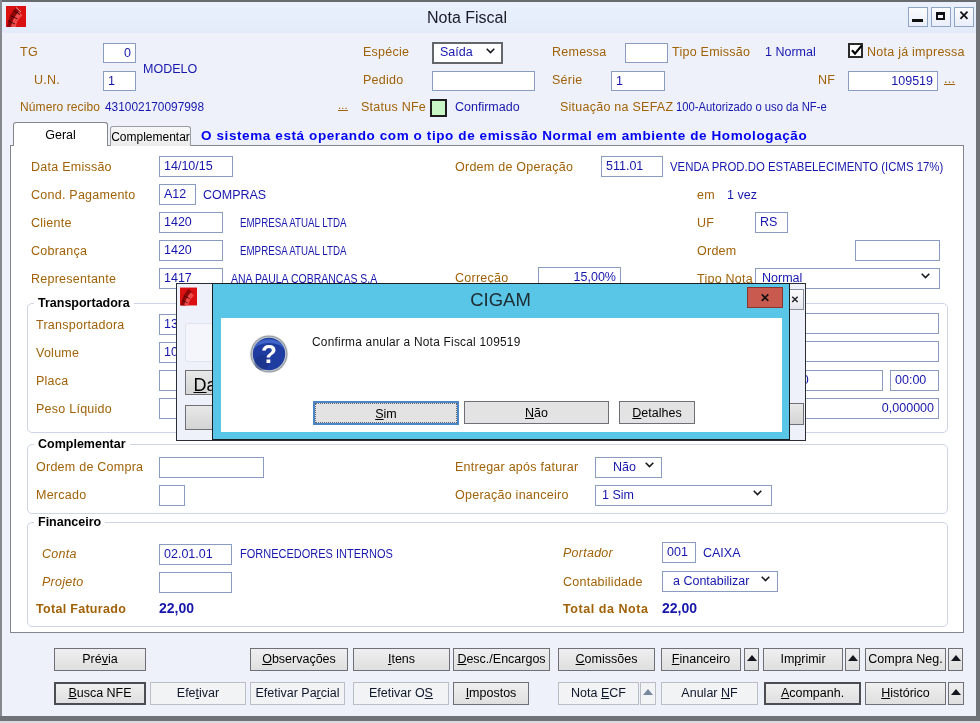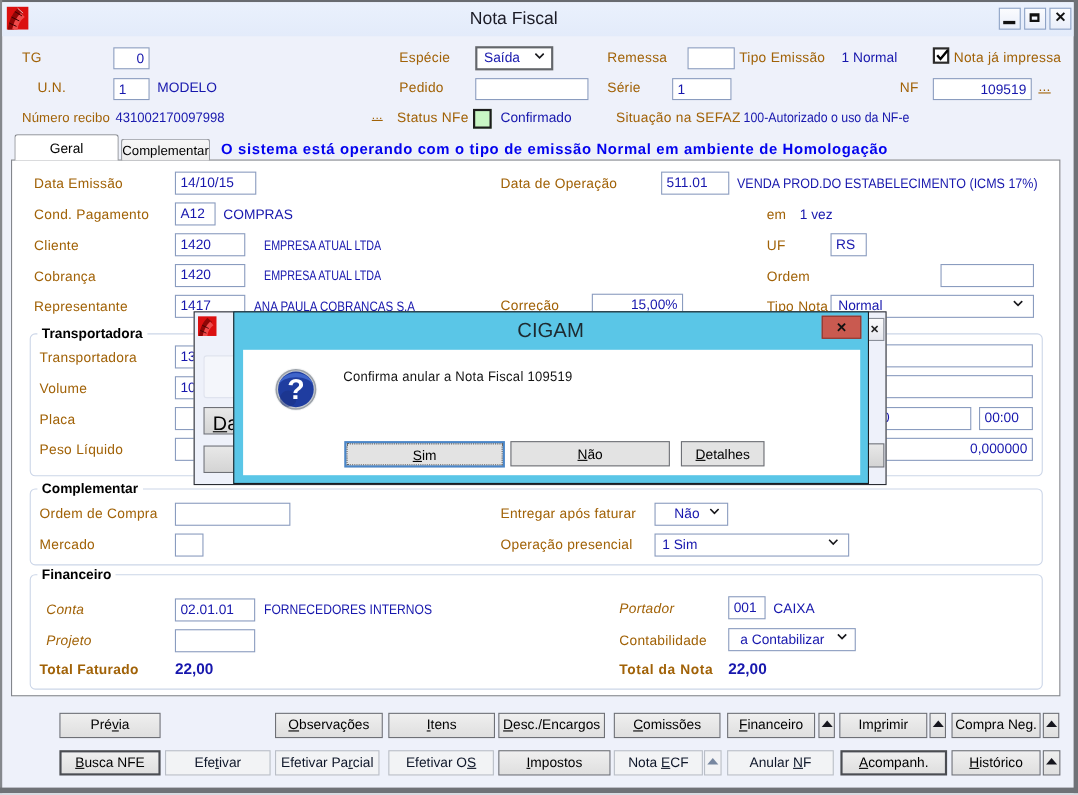--- a/index.html
+++ b/index.html
@@ -58,21 +58,21 @@
 <div class="lbl" style="left:672px;top:45px">Tipo Emissão</div>
 <div class="val" style="left:765px;top:45px">1 Normal</div>
 <div class="ab" style="left:848px;top:43px;width:15px;height:15px;background:#fff;border:2px solid #2b2b2b"></div>
 <svg class="ab" style="left:849px;top:43px" width="15" height="15" viewBox="0 0 15 15">
     <path d="M3 7.2 L6 10.6 L12.6 2.6" stroke="#000" stroke-width="2.2" fill="none"></path>
   </svg>
 <div class="lbl" style="left:867px;top:45px">Nota já impressa</div>
 
 <div class="lbl" style="left:34px;top:73px">U.N.</div>
 <div class="inp" style="left:103px;top:71px;width:33px;height:20px">1</div>
-<div class="val" style="left:143px;top:73px">MODELO</div>
+<div class="val" style="left:143px;top:62px">MODELO</div>
 <div class="lbl" style="left:363px;top:73px">Pedido</div>
 <div class="inp" style="left:432px;top:71px;width:103px;height:20px"></div>
 <div class="lbl" style="left:552px;top:73px">Série</div>
 <div class="inp" style="left:611px;top:71px;width:54px;height:20px">1</div>
 <div class="lbl" style="left:818px;top:73px">NF</div>
 <div class="inp r" style="left:848px;top:71px;width:90px;height:20px">109519</div>
 <div class="lbl" style="left:944px;top:72px;text-decoration:underline">...</div>
 
 <div class="lbl" style="left:20px;top:100px;font-size:12px;letter-spacing:0.1px">Número recibo</div>
 <div class="val" style="left:105px;top:100px;transform:scaleX(0.95)">431002170097998</div>
@@ -83,21 +83,21 @@
 <div class="lbl" style="left:560px;top:100px">Situação na SEFAZ</div>
 <div class="val" style="left:676px;top:100px;transform:scaleX(0.90)">100-Autorizado o uso da NF-e</div>
 
 <div class="ab" style="left:10px;top:145px;width:954px;height:488px;background:#fff;border:1px solid #83868c"></div>
 <div class="ab" style="left:110px;top:126px;width:81px;height:20px;background:linear-gradient(#f7f7f7,#ececec);border:1px solid #9a9da3;border-bottom:none;border-radius:3px 3px 0 0;text-align:center;font-size:12px;padding-top:3px">Complementar</div>
 <div class="ab" style="left:13px;top:122px;width:95px;height:24px;background:#fff;border:1px solid #83868c;border-bottom:none;border-radius:3px 3px 0 0;text-align:center;font-size:12.5px;padding-top:5px">Geral</div>
 <div class="ab" style="left:201px;top:128px;font-size:13.5px;letter-spacing:0.6px;font-weight:bold;color:#0202ee;white-space:nowrap">O sistema está operando com o tipo de emissão Normal em ambiente de Homologação</div>
 
 <div class="lbl" style="left:31px;top:160px">Data Emissão</div>
 <div class="inp" style="left:159px;top:156px;width:74px;height:21px">14/10/15</div>
-<div class="lbl" style="left:455px;top:160px">Data de Operação</div>
+<div class="lbl" style="left:455px;top:160px">Ordem de Operação</div>
 <div class="inp" style="left:601px;top:156px;width:62px;height:21px">511.01</div>
 <div class="val" style="left:670px;top:160px;transform:scaleX(0.91)">VENDA PROD.DO ESTABELECIMENTO (ICMS 17%)</div>
 
 <div class="lbl" style="left:31px;top:188px">Cond. Pagamento</div>
 <div class="inp" style="left:159px;top:184px;width:37px;height:21px">A12</div>
 <div class="val" style="left:203px;top:188px">COMPRAS</div>
 <div class="lbl" style="left:697px;top:188px">em</div>
 <div class="val" style="left:727px;top:188px">1 vez</div>
 
 <div class="lbl" style="left:31px;top:216px">Cliente</div>
@@ -143,21 +143,21 @@
 <div class="leg" style="left:34px;top:437px">Complementar</div>
 <div class="lbl" style="left:36px;top:460px">Ordem de Compra</div>
 <div class="inp" style="left:159px;top:457px;width:105px;height:21px"></div>
 <div class="lbl" style="left:36px;top:488px">Mercado</div>
 <div class="inp" style="left:159px;top:485px;width:26px;height:21px"></div>
 <div class="lbl" style="left:455px;top:460px">Entregar após faturar</div>
 <div class="sel" style="left:595px;top:457px;width:67px;height:21px;text-align:center;padding-right:14px">Não</div>
 <svg class="chev" style="left:645px;top:462px" width="9" height="6" viewBox="0 0 9 6">
     <path d="M0.7 0.7 L4.5 4.6 L8.3 0.7" stroke="#18181c" fill="none" stroke-width="1.5"></path>
   </svg>
-<div class="lbl" style="left:455px;top:488px">Operação presencial</div>
+<div class="lbl" style="left:455px;top:488px">Operação inanceiro</div>
 <div class="sel" style="left:595px;top:485px;width:177px;height:21px">1 Sim</div>
 <svg class="chev" style="left:753px;top:490px" width="9" height="6" viewBox="0 0 9 6">
     <path d="M0.7 0.7 L4.5 4.6 L8.3 0.7" stroke="#18181c" fill="none" stroke-width="1.5"></path>
   </svg>
 
 <div class="grp" style="left:27px;top:522px;width:921px;height:105px"></div>
 <div class="leg" style="left:34px;top:515px">Financeiro</div>
 <div class="lbl" style="left:42px;top:547px;font-style:italic">Conta</div>
 <div class="inp" style="left:159px;top:544px;width:73px;height:21px">02.01.01</div>
 <div class="val" style="left:240px;top:547px;transform:scaleX(0.88)">FORNECEDORES INTERNOS</div>
@@ -191,21 +191,21 @@
   </div>
 <div class="btn" style="left:865px;top:648px;width:81px;height:23px">Compra Neg.</div>
 <div class="spin" style="left:948px;top:648px;width:15px;height:23px">
     <div class="tri"></div>
   </div>
 
 <div class="btn dk" style="left:54px;top:682px;width:92px;height:23px"><u>B</u>usca NFE</div>
 <div class="btn dis" style="left:150px;top:682px;width:96px;height:23px">Efe<u>t</u>ivar</div>
 <div class="btn dis" style="left:250px;top:682px;width:95px;height:23px">Efetivar Pa<u>r</u>cial</div>
 <div class="btn dis" style="left:353px;top:682px;width:96px;height:23px">Efetivar O<u>S</u></div>
-<div class="btn" style="left:453px;top:682px;width:102px;height:23px"><u>I</u>mpostos</div>
+<div class="btn" style="left:453px;top:682px;width:76px;height:23px"><u>I</u>mpostos</div>
 <div class="btn dis" style="left:558px;top:682px;width:81px;height:23px">Nota <u>E</u>CF</div>
 <div class="spin dis" style="left:640px;top:682px;width:16px;height:23px">
     <div class="tri g"></div>
   </div>
 <div class="btn dis" style="left:661px;top:682px;width:97px;height:23px">Anular <u>N</u>F</div>
 <div class="btn dk" style="left:764px;top:682px;width:97px;height:23px"><u>A</u>companh.</div>
 <div class="btn" style="left:865px;top:682px;width:81px;height:23px"><u>H</u>istórico</div>
 <div class="spin" style="left:948px;top:682px;width:16px;height:23px">
     <div class="tri"></div>
   </div>

